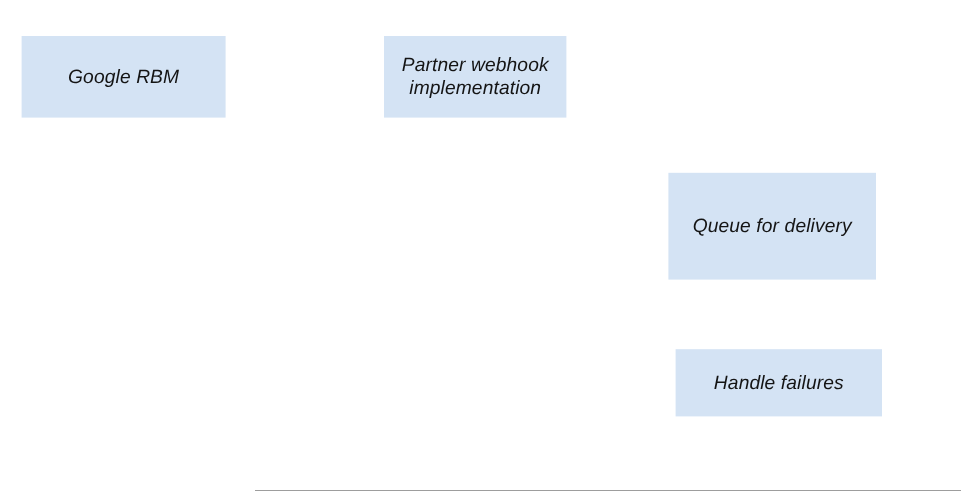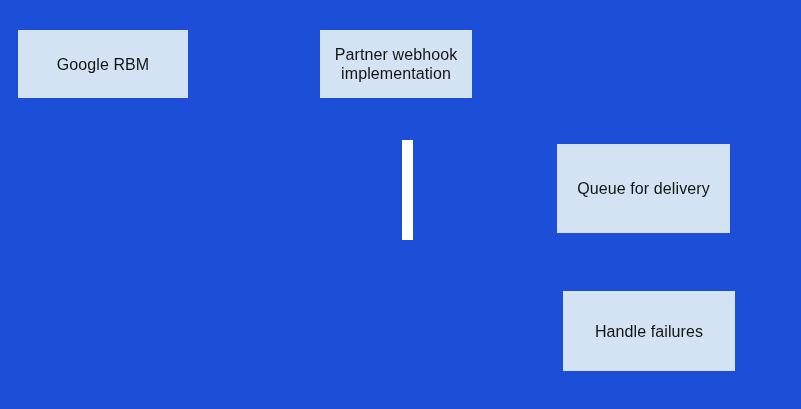--- a/index.html
+++ b/index.html
@@ -5,23 +5,24 @@
 <style>
   html, body {
     margin: 0;
     padding: 0;
     background: #000000;
   }
   #canvas {
     position: relative;
     width: 801px;
     height: 409px;
-    background: #1d4ed8;
+    background: #ffffff;
     overflow: hidden;
     font-family: "Liberation Sans", sans-serif;
+    font-style: italic;
   }
   .node {
     position: absolute;
     box-sizing: border-box;
     background: #d4e3f4;
     display: flex;
     align-items: center;
     justify-content: center;
     text-align: center;
     color: #141414;
@@ -53,21 +54,21 @@
   #node-queue-for-delivery {
     left: 557px;
     top: 144px;
     width: 173px;
     height: 89px;
   }
   #node-handle-failures {
     left: 563px;
     top: 291px;
     width: 172px;
-    height: 80px;
+    height: 56px;
   }
   
   .marker-bar {
     position: absolute;
     background: #ffffff;
   }
   #marker-vertical-bar {
     left: 402px;
     top: 140px;
     width: 11px;

